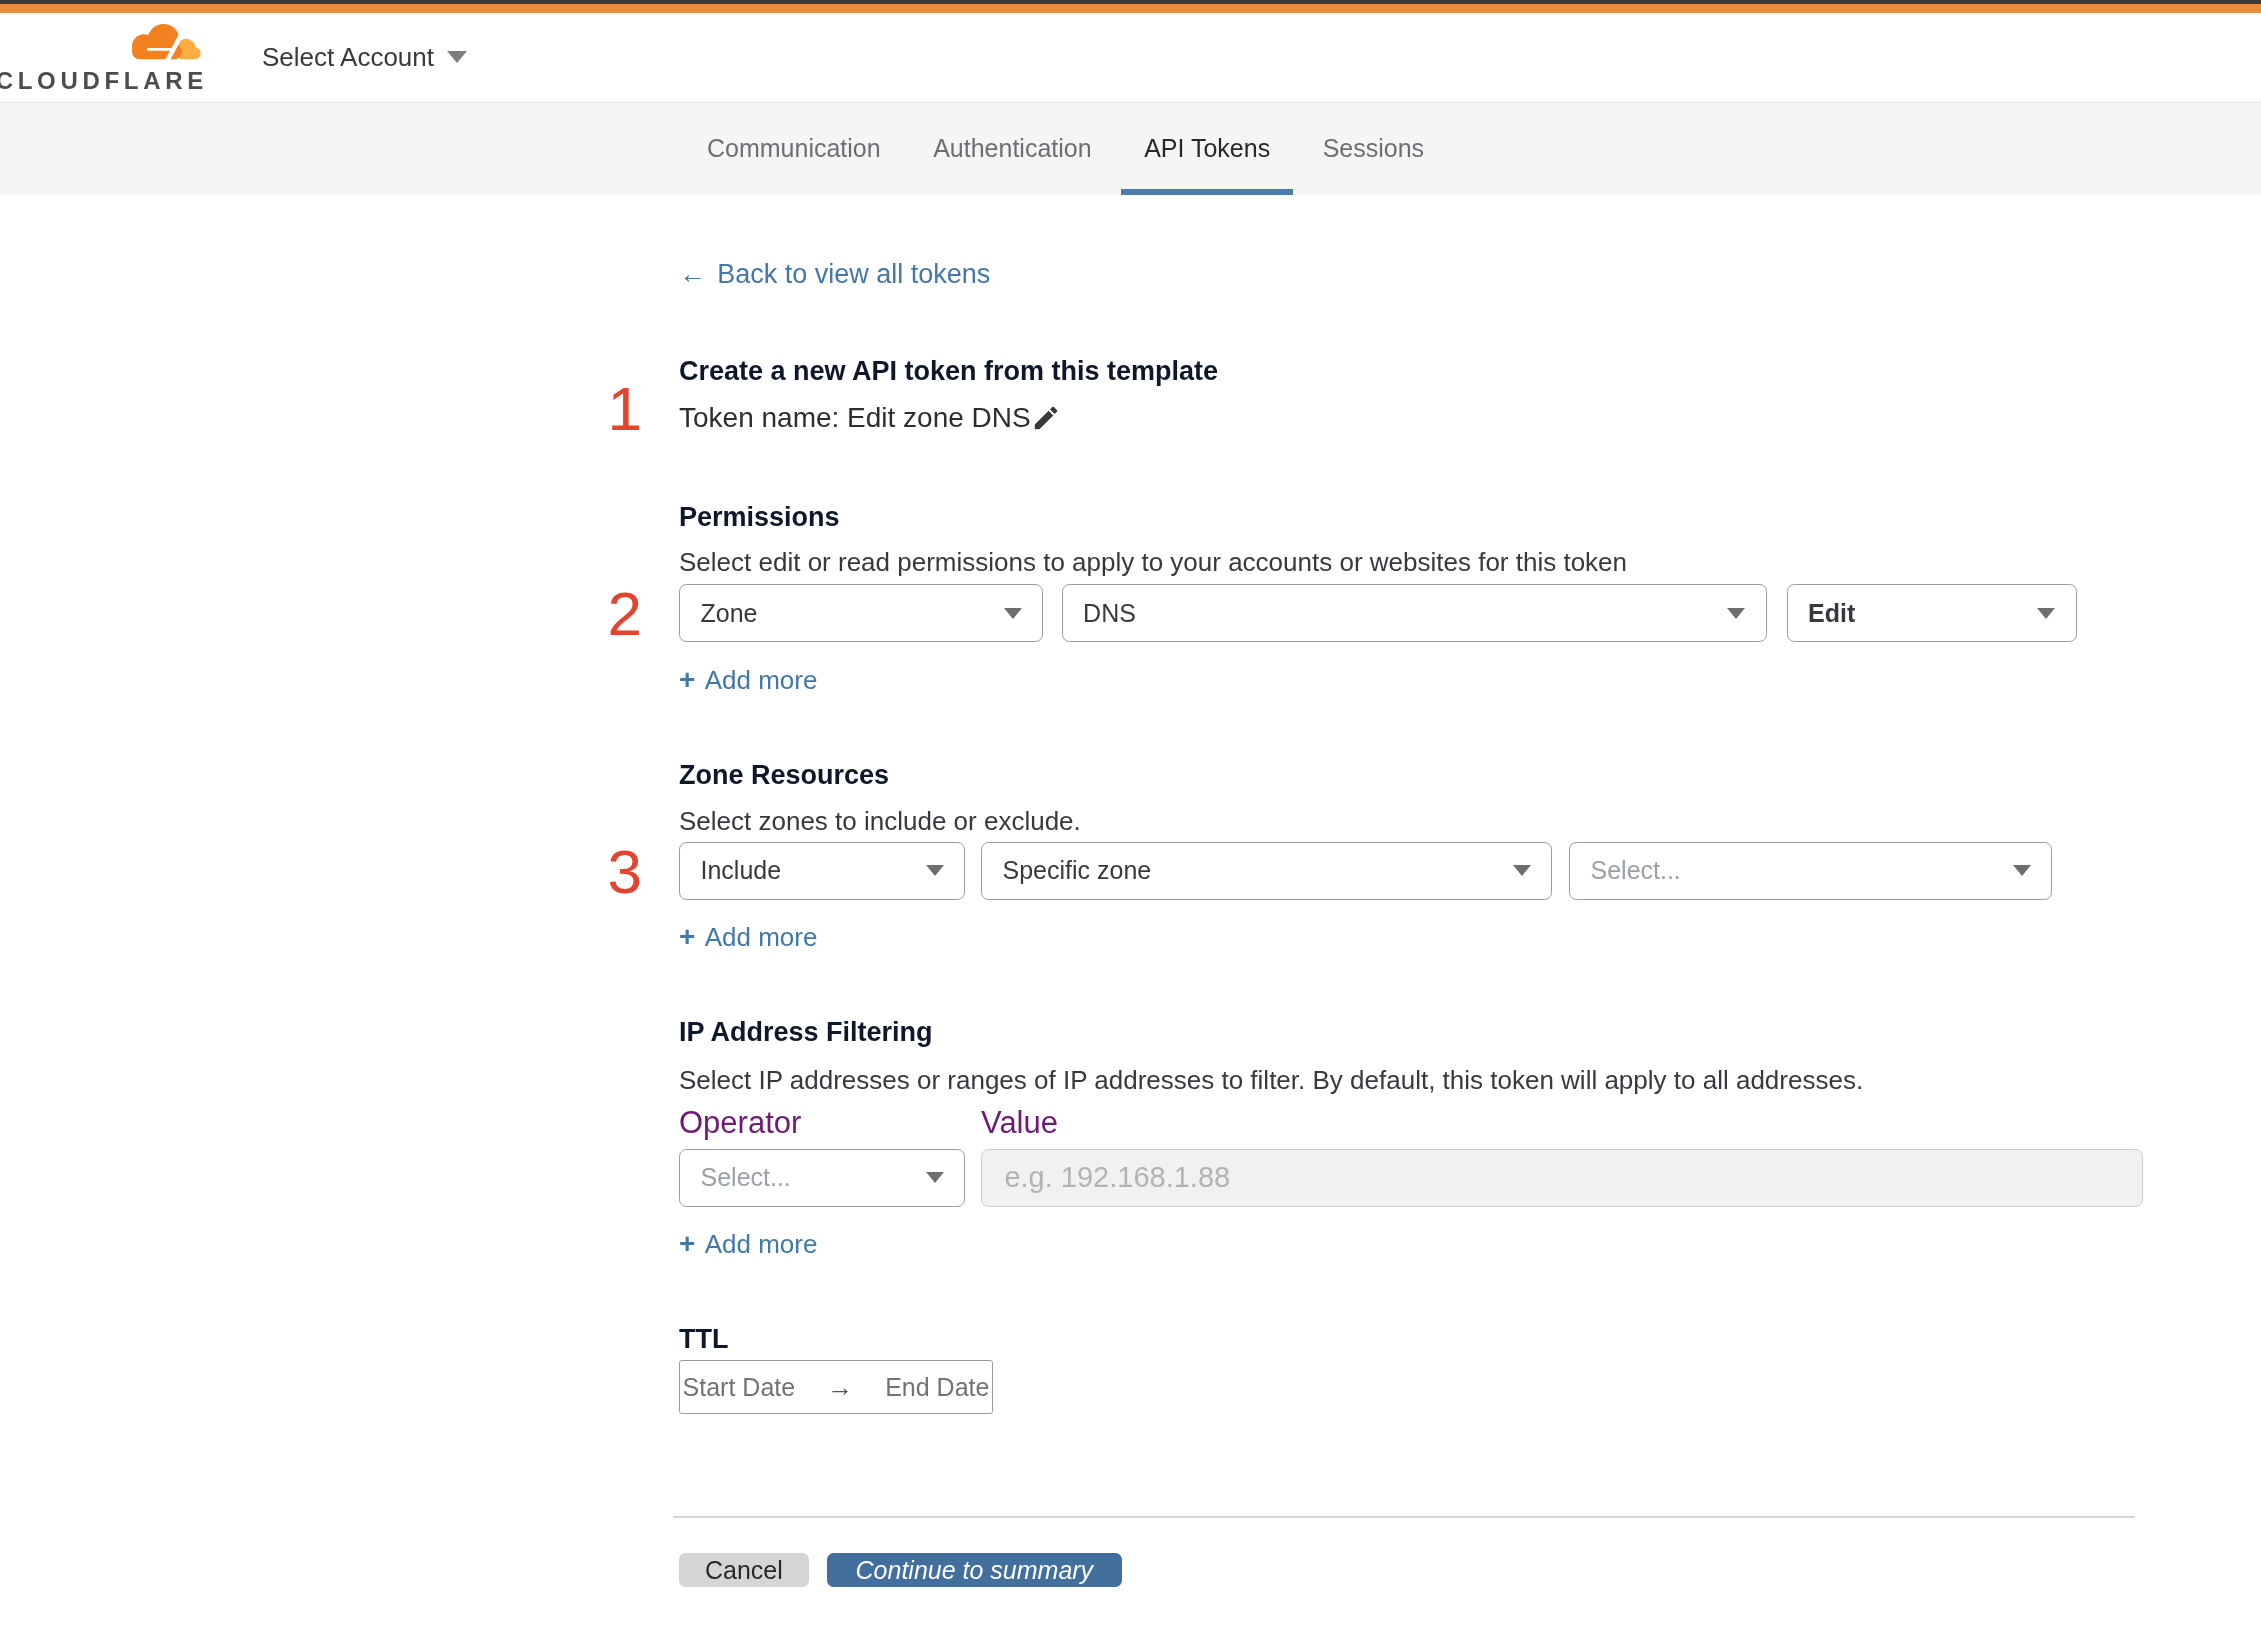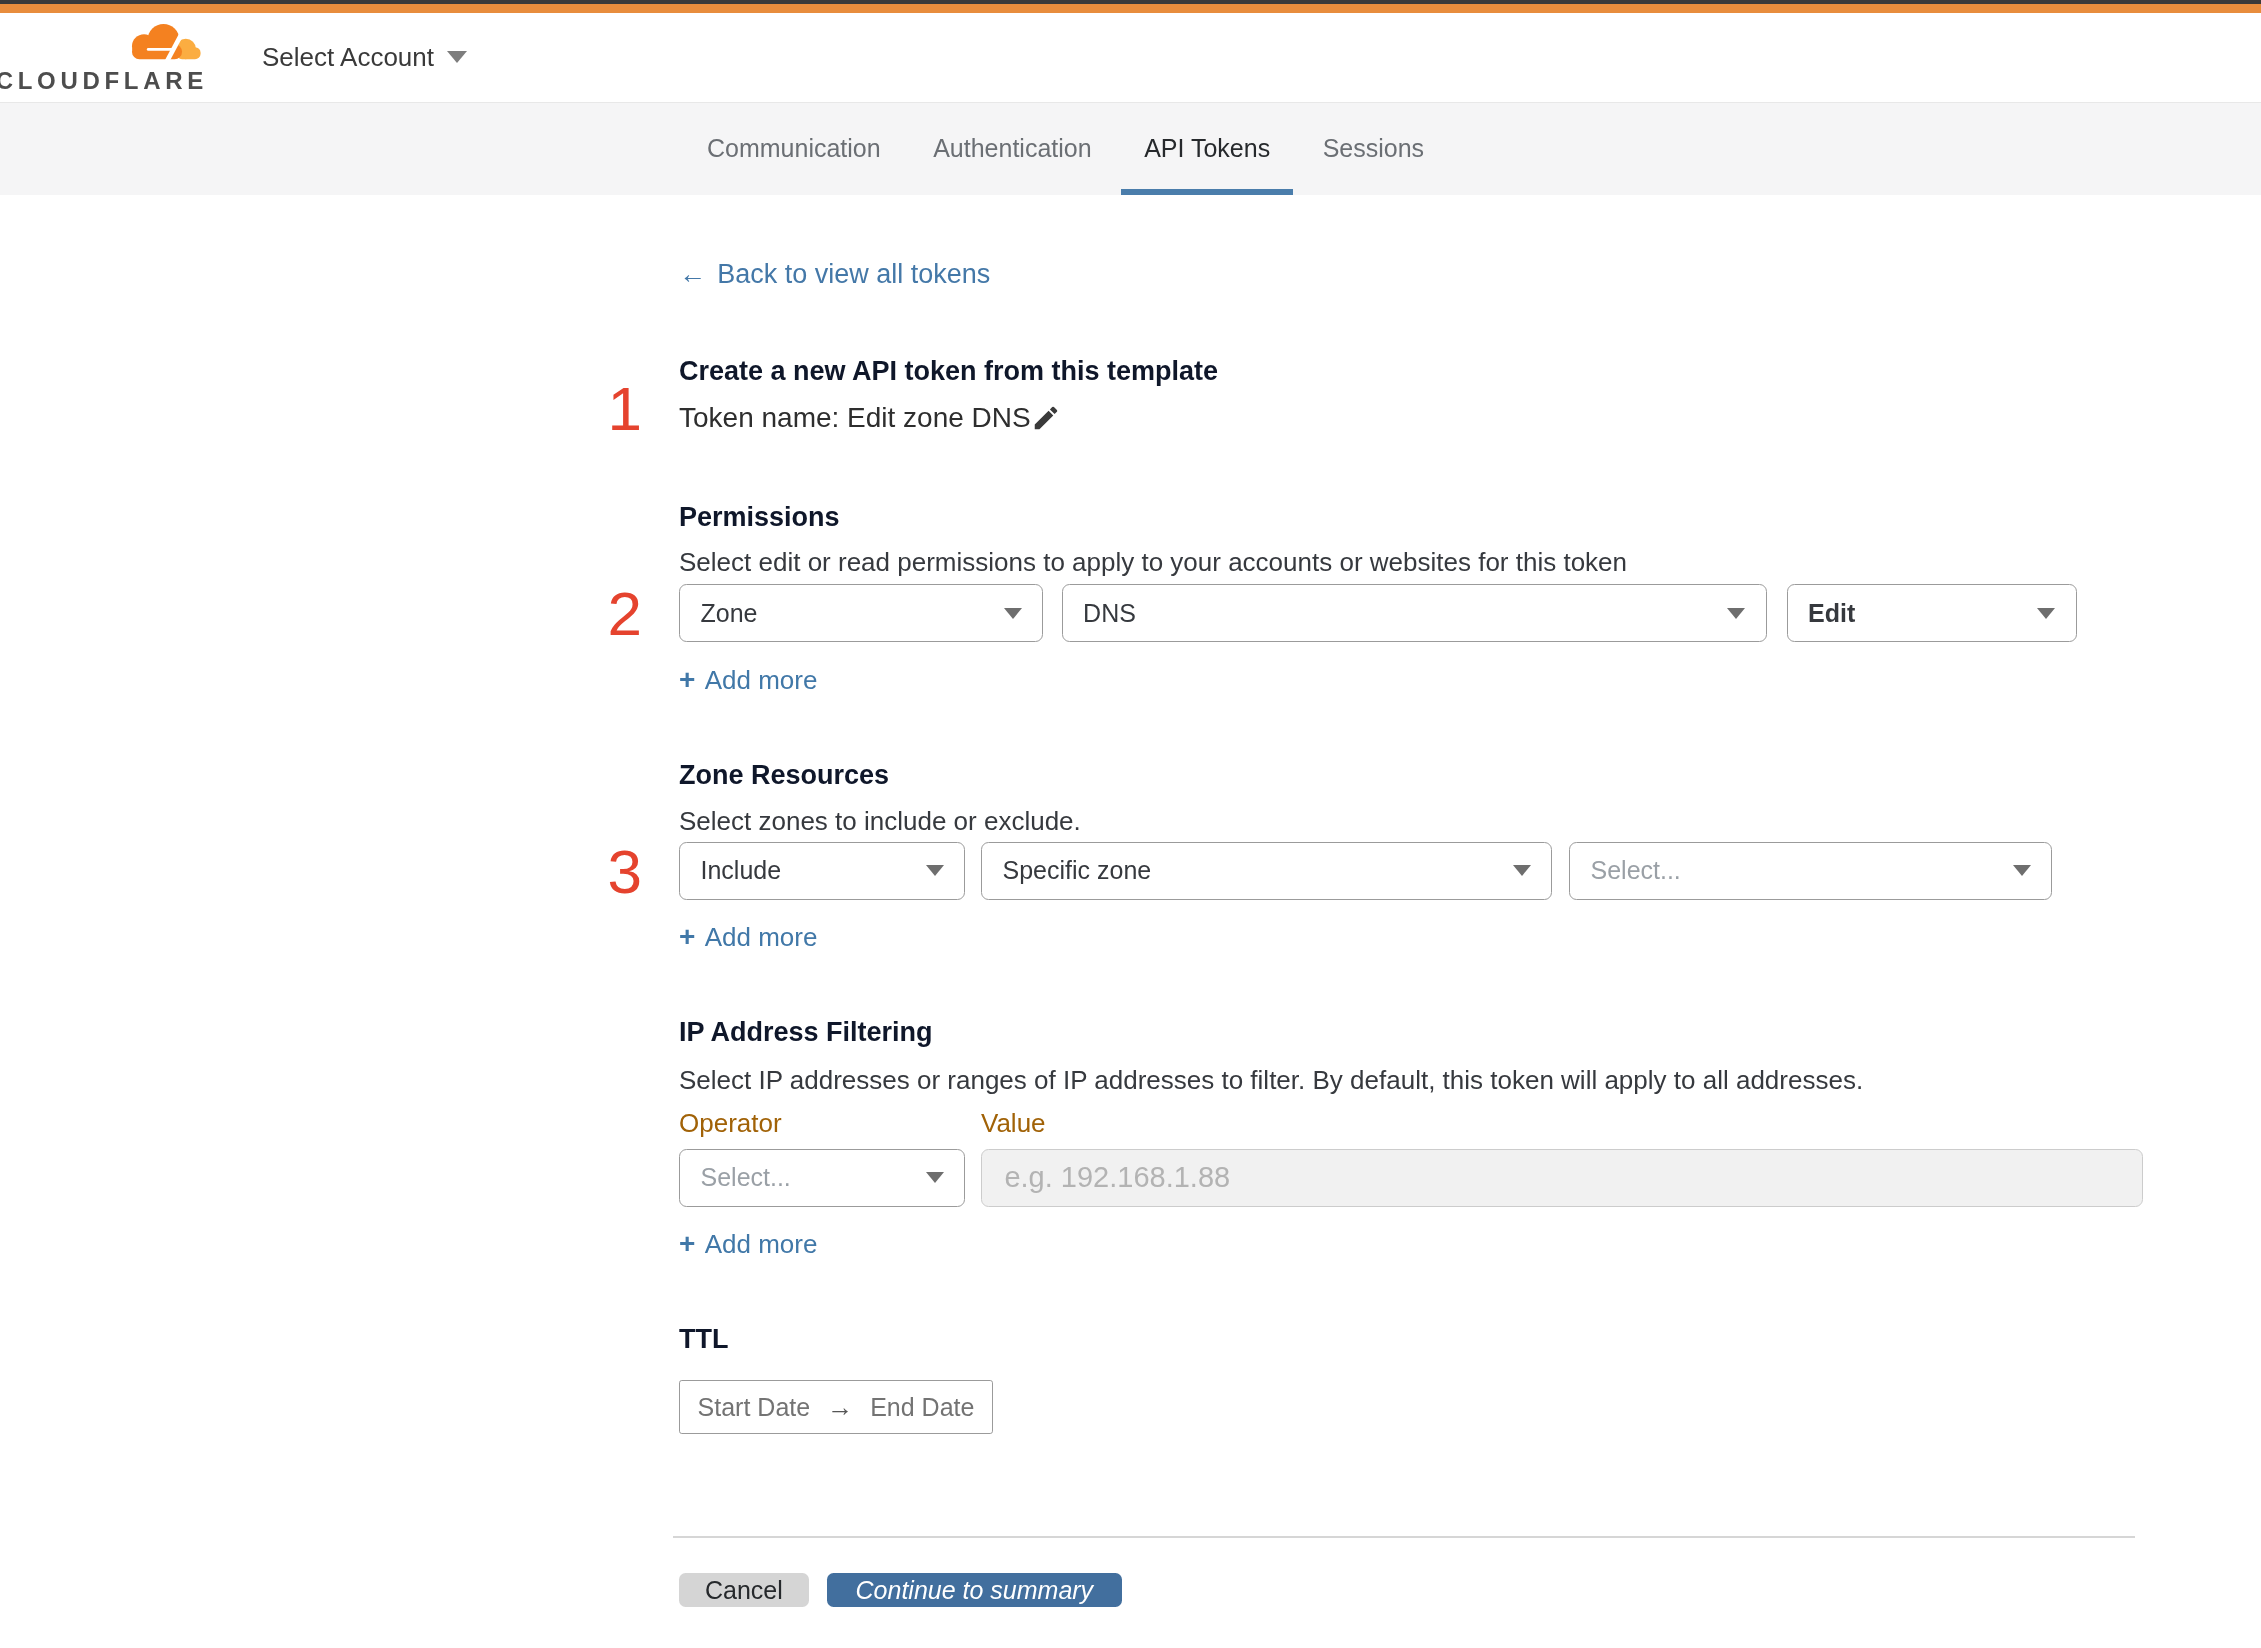--- a/index.html
+++ b/index.html
@@ -172,49 +172,49 @@
     font-size: 26px;
     color: #4178a8;
     cursor: pointer;
     line-height: 34px;
   }
   .add-more .plus { font-size: 28px; font-weight: bold; }
 
   .labels-row {
     display: flex;
     margin-top: 10.3px;
-    font-size: 26px;
-    color: #a16207;
+    font-size: 31px;
+    color: #701a75;
     line-height: 28px;
   }
   .labels-row .op-label { width: 302px; }
 
   .text-input {
     height: 58px;
     border: 1.9px solid #cccccc;
     border-radius: 7.5px;
     background: #f1f1f1;
     padding: 0 22.4px;
     font-size: 29px;
     color: #36393e;
     font-family: "Liberation Sans", sans-serif;
   }
   .text-input::placeholder { color: #b3b3b3; }
 
   .date-range {
-    margin-top: 23px;
+    margin-top: 3px;
     width: 314px;
     height: 54px;
     border: 1.9px solid #9b9b9b;
     border-radius: 2.8px;
     background: #ffffff;
     display: flex;
     align-items: center;
     justify-content: center;
-    gap: 17px;
+    gap: 32px;
     font-size: 25px;
     color: #737373;
     cursor: pointer;
   }
   .date-range .range-arrow { color: #555555; font-size: 26px; }
 
   .footer { margin-top: 0; }
   .divider {
     margin-top: 102px;
     margin-left: -5.6px;

